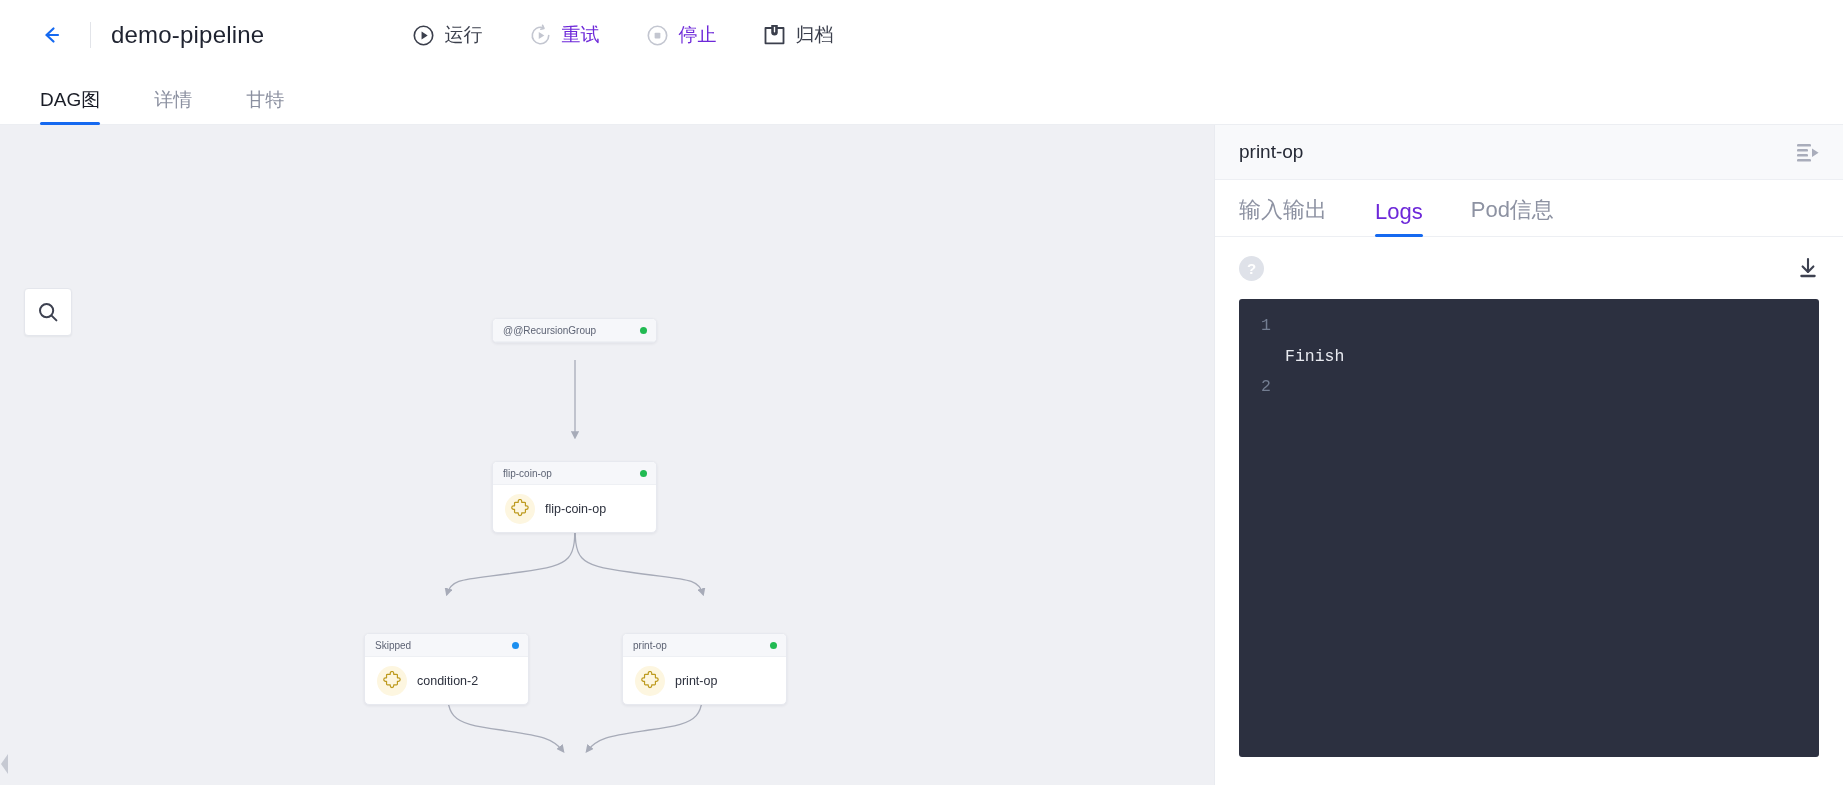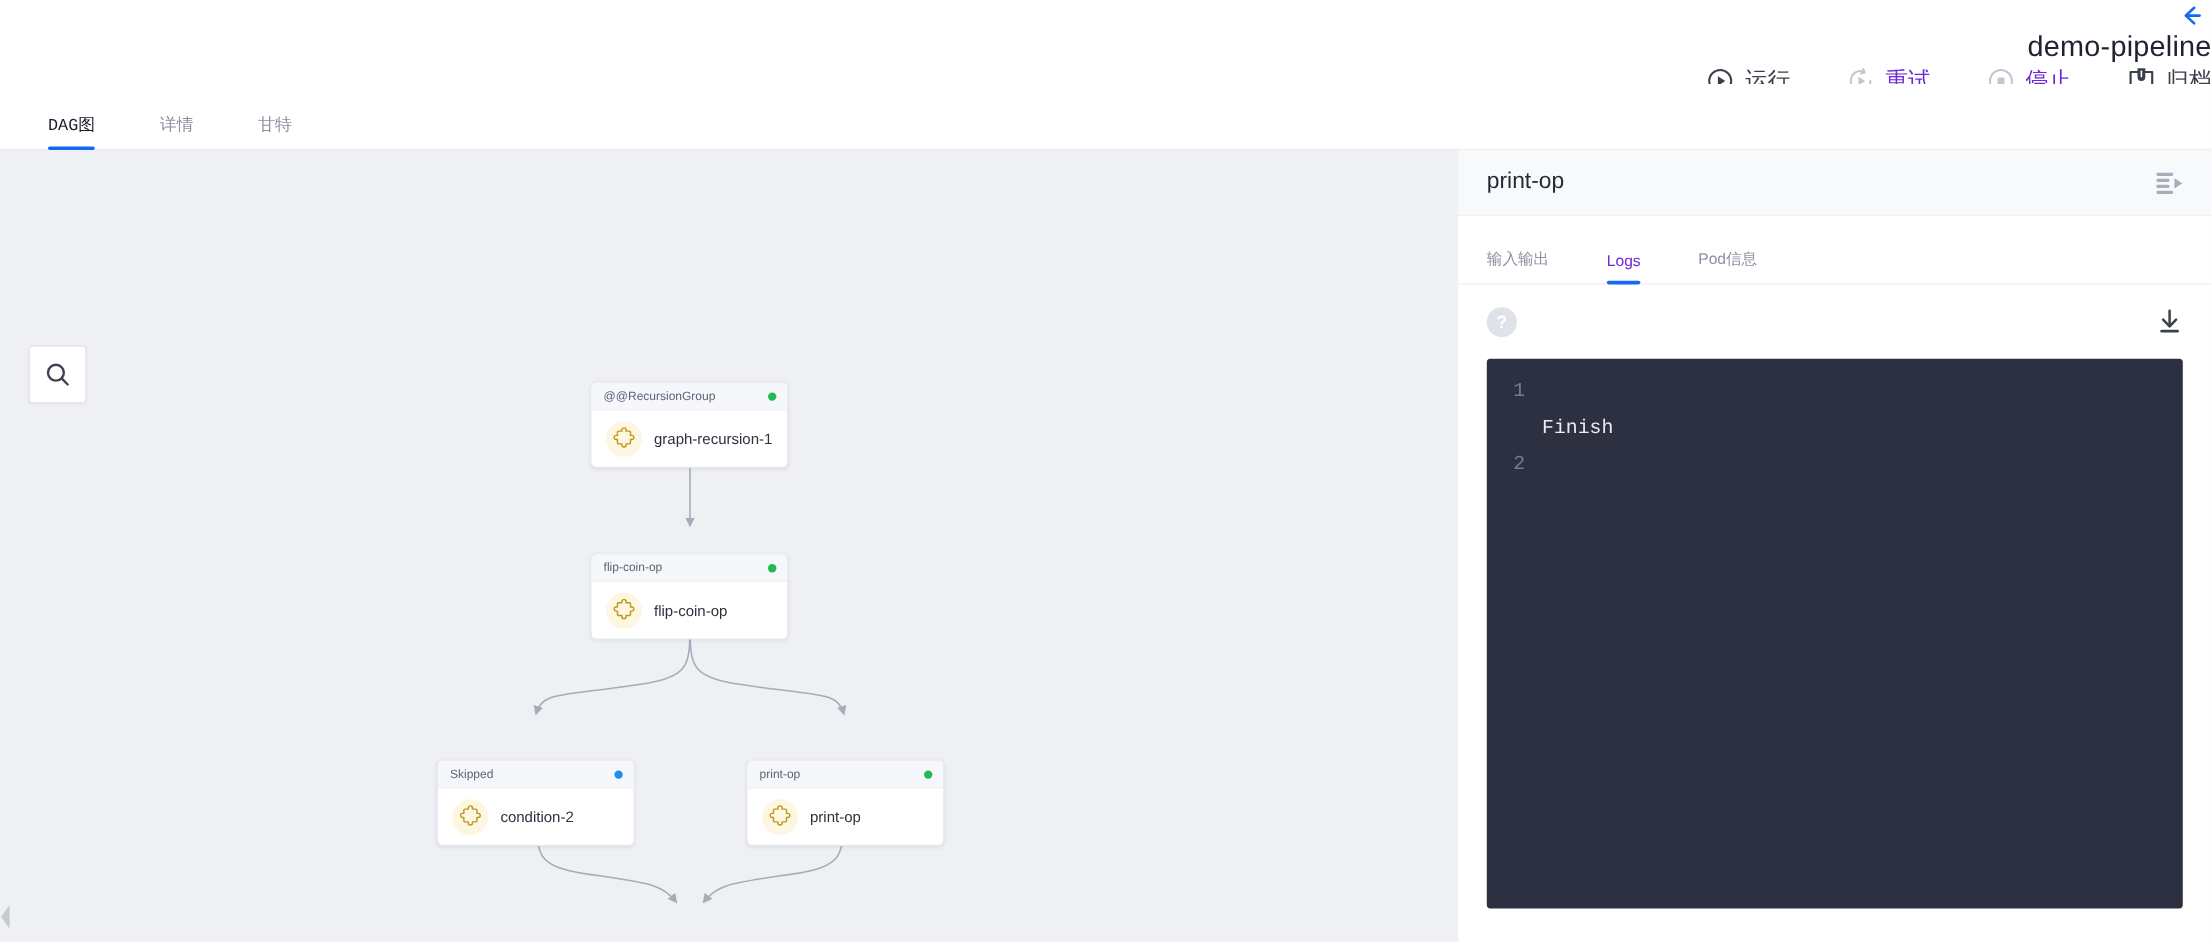--- a/index.html
+++ b/index.html
@@ -7,24 +7,23 @@
     width: 1843px; height: 785px;
     font-family: "Liberation Sans", sans-serif;
     background: #ffffff;
     overflow: hidden;
   }
   #app { position: relative; width: 1843px; height: 785px; display: flex; flex-direction: column; }
 
   
   .header {
     height: 70px; min-height: 70px;
-    display: flex; align-items: flex-end;
+    display: flex; align-items: center;
     background: #ffffff;
     padding-left: 34px;
-    flex-direction: column;
   }
   .back-btn {
     width: 34px; height: 34px;
     display: flex; align-items: center; justify-content: center;
     cursor: pointer;
   }
   .divider-v {
     width: 1px; height: 26px; background: #e2e4e9;
     margin: 0 20px 0 22px;
   }
@@ -45,23 +44,23 @@
   .tabs-row {
     height: 55px; min-height: 55px;
     display: flex; align-items: flex-end;
     background: #ffffff;
     padding-left: 40px;
     border-bottom: 1px solid #eceef2;
     gap: 54px;
   }
   .tab {
     position: relative;
-    font-size: 14px; color: #8b90a0;
+    font-size: 19px; color: #8b90a0;
     padding-bottom: 11px;
-    cursor: pointer; white-space: nowrap; font-family: Liberation Mono, monospace;
+    cursor: pointer; white-space: nowrap;
   }
   .tab.active { color: #191c26; }
   .tab.active::after {
     content: ""; position: absolute;
     left: 0; right: 0; bottom: -1px; height: 3px;
     background: #1569f0; border-radius: 2px;
   }
 
   
   .body { flex: 1; display: flex; position: relative; min-height: 0; }
@@ -150,21 +149,21 @@
 
   .panel-tabs {
     height: 57px; min-height: 57px;
     display: flex; align-items: flex-end;
     gap: 48px;
     padding-left: 24px;
     border-bottom: 1px solid #edeff3;
   }
   .ptab {
     position: relative;
-    font-size: 13px; color: #8d92a2;
+    font-size: 22px; color: #8d92a2;
     padding-bottom: 11px; cursor: pointer; white-space: nowrap;
   }
   .ptab.active { color: #6d28d9; text-align: right; }
   .ptab.active::after {
     content: ""; position: absolute; left: 0; right: 0; bottom: -1px;
     height: 3px; background: #1569f0; border-radius: 2px;
   }
 
   .panel-toolbar {
     height: 62px; min-height: 62px;
@@ -277,28 +276,20 @@
           <path d="M447 550 C447 592 447 598 501 605 C540 611 552 612 563 626" marker-end="url(#arrow)"></path>
 
           <path d="M703 550 C703 592 703 598 649 605 C610 611 598 612 587 626" marker-end="url(#arrow)"></path>
         </g>
       </svg>
 
       <div class="node" style="left:492px; top:193px;">
         <div class="node-head">
           <span class="node-head-title">@@RecursionGroup</span>
           <span class="dot" style="background:#21ba52"></span>
-        </div>
-        <div class="node-body">
-          <span class="node-icon">
-            <svg width="19" height="19" viewBox="0 0 22 22">
-              <path d="M8.4 2.6 a2 2 0 0 1 4 0 v1.2 h3.3 a1 1 0 0 1 1 1 v3.1 h1.2 a2 2 0 0 1 0 4 h-1.2 v3.2 a1 1 0 0 1-1 1 h-3.3 v1.1 a2 2 0 0 1-4 0 v-1.1 H5.1 a1 1 0 0 1-1-1 v-3.2 H2.9 a2 2 0 0 1 0-4 h1.2 V4.8 a1 1 0 0 1 1-1 h3.3 z" fill="none" stroke="#bd9a1e" stroke-width="1.4" stroke-linejoin="round"></path>
-            </svg>
-          </span>
-          <span class="node-label">graph-recursion-1</span>
         </div>
       </div>
 
       <div class="node" style="left:492px; top:336px;">
         <div class="node-head">
           <span class="node-head-title">flip-coin-op</span>
           <span class="dot" style="background:#21ba52"></span>
         </div>
         <div class="node-body">
           <span class="node-icon">

